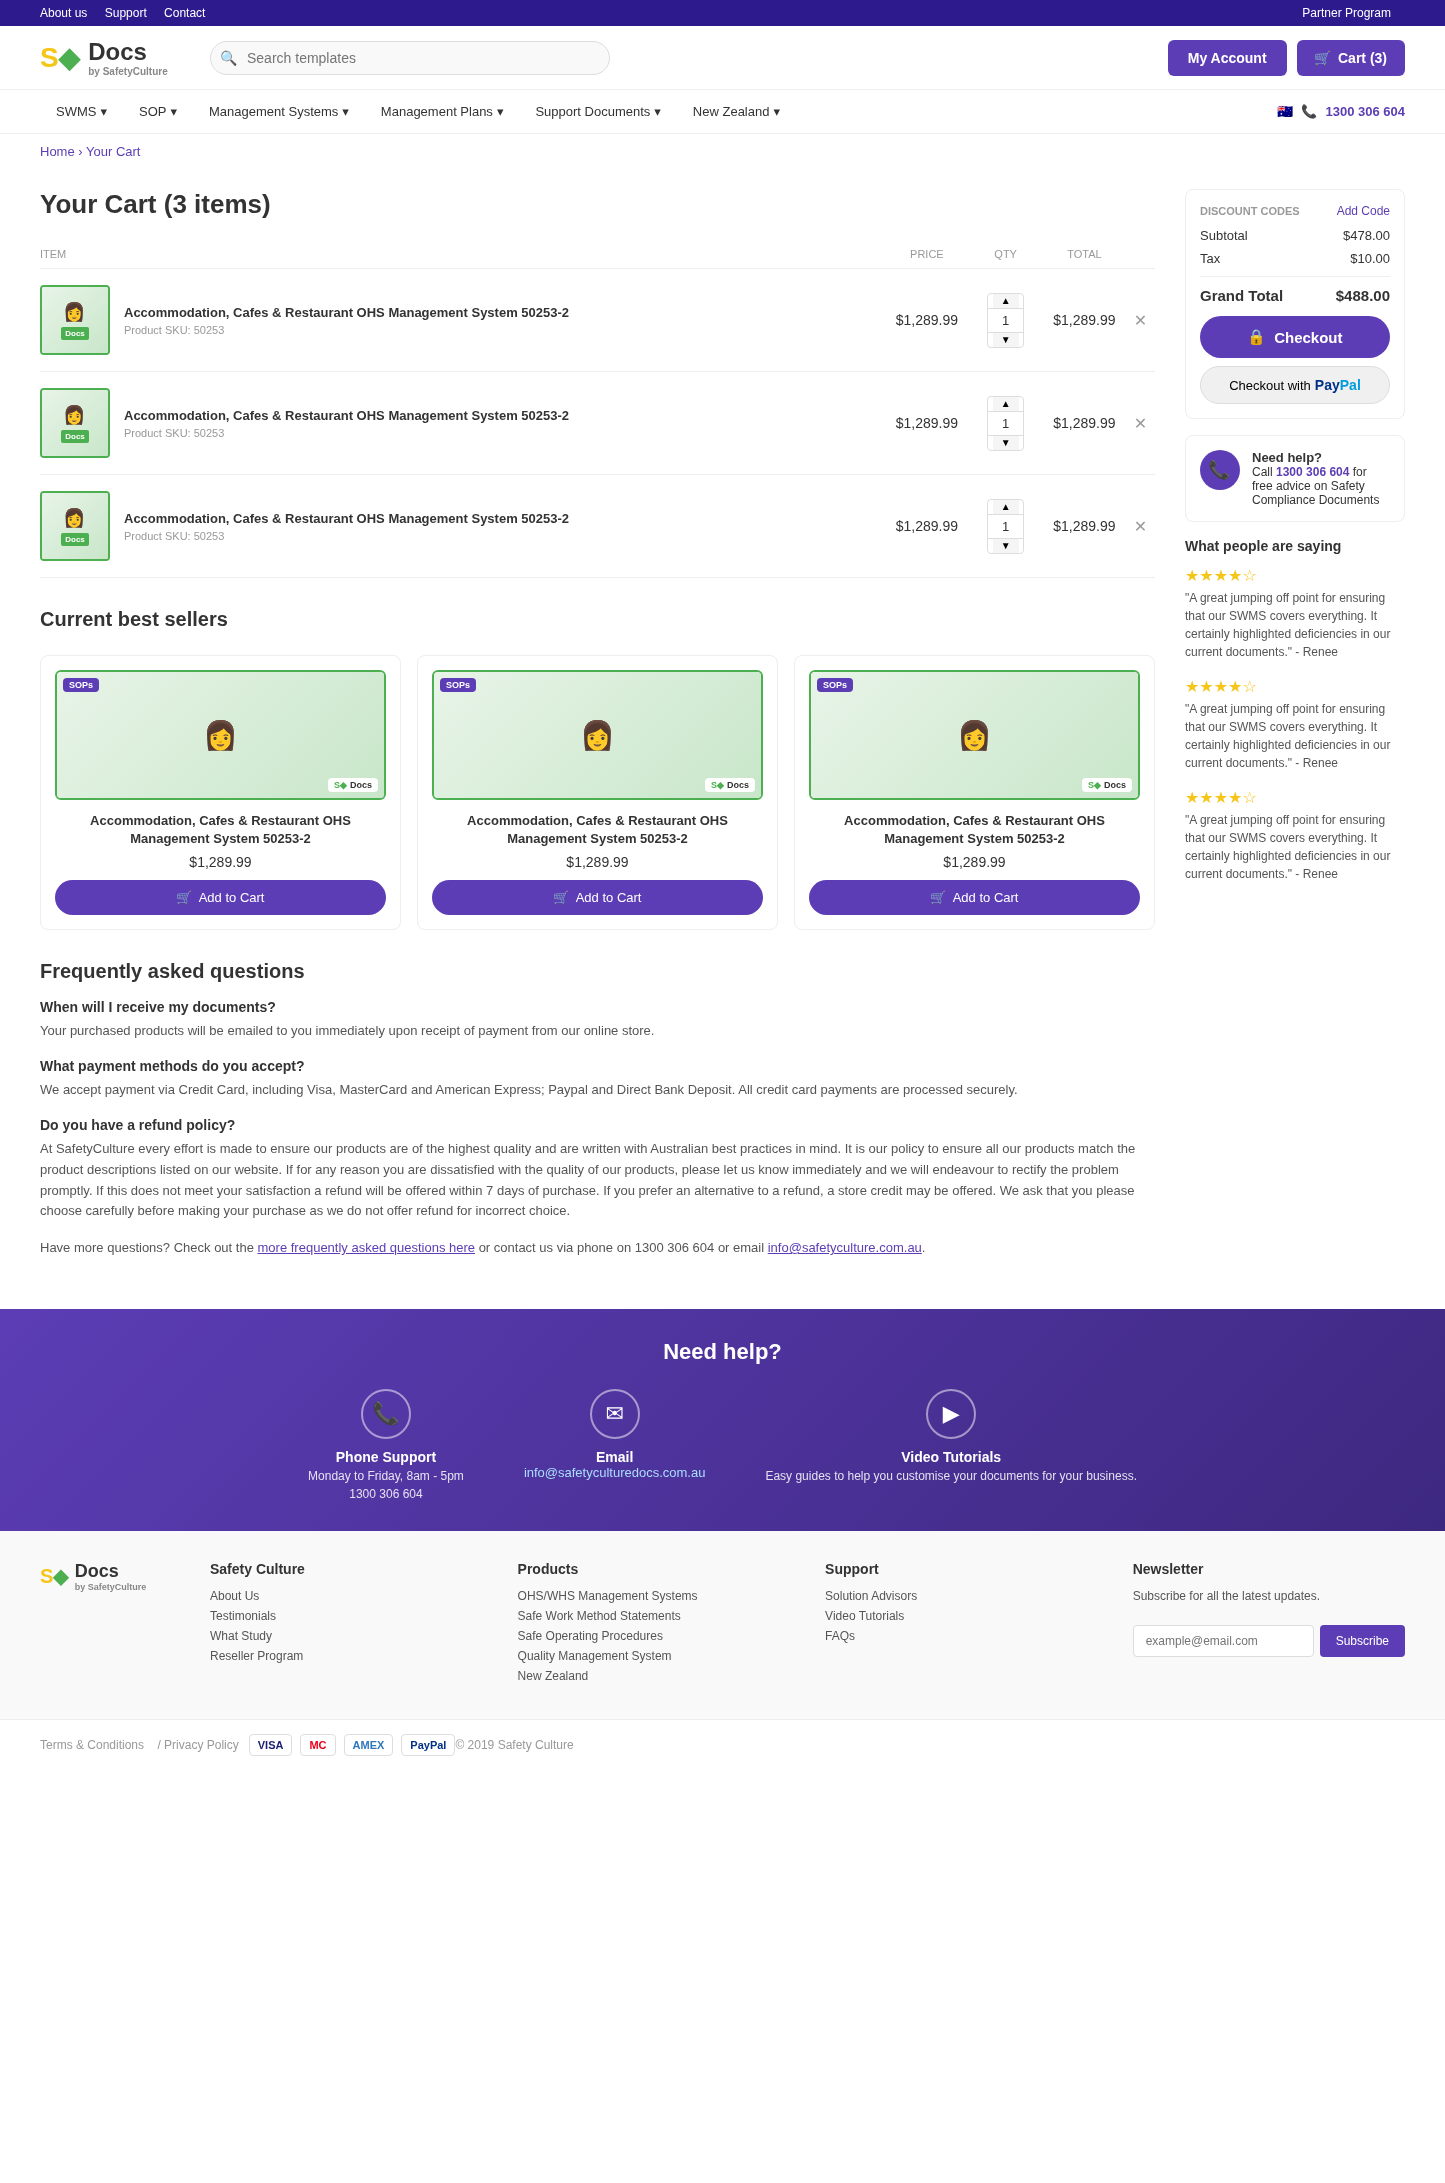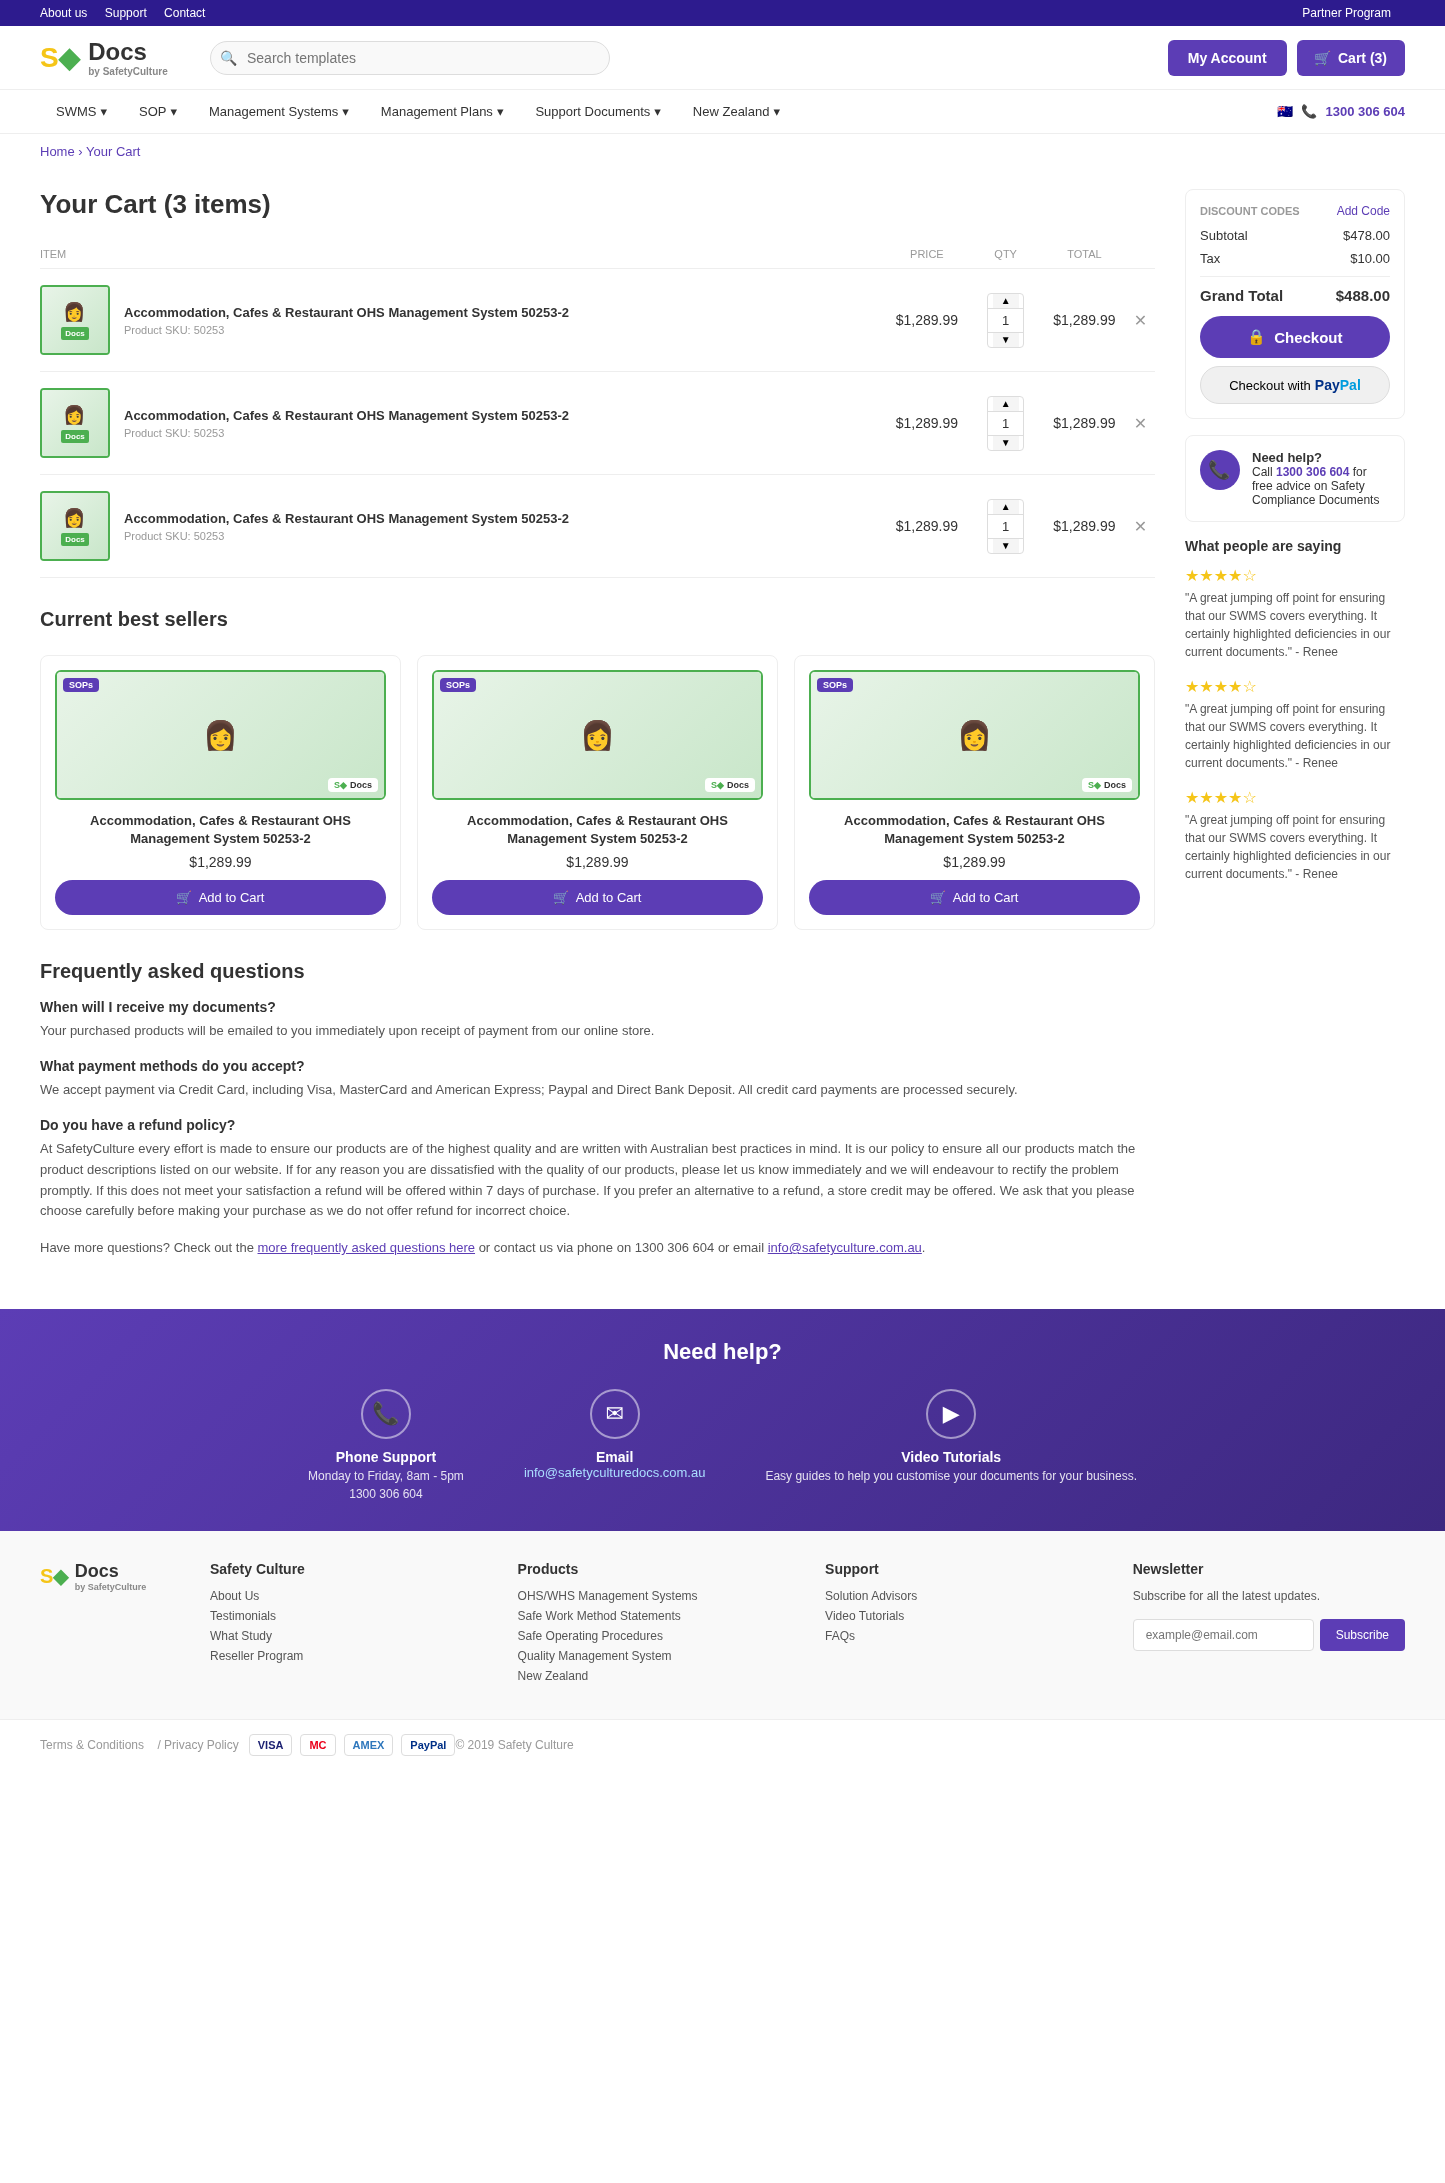--- a/index.html
+++ b/index.html
@@ -508,21 +508,21 @@
           <a href="#">New Zealand</a>
         </div>
         <div class="footer-col">
           <div class="footer-col-title">Support</div>
           <a href="#">Solution Advisors</a>
           <a href="#">Video Tutorials</a>
           <a href="#">FAQs</a>
         </div>
         <div class="footer-col">
           <div class="footer-col-title">Newsletter</div>
-          <p style="font-size:12px; color:#555; margin-bottom:16px;">Subscribe for all the latest updates.</p>
+          <p style="font-size:12px; color:#555; margin-bottom:22px;">Subscribe for all the latest updates.</p>
           <div class="newsletter-input">
       <input type="email" placeholder="example@email.com" style="">
       <button class="btn-subscribe">Subscribe</button>
     </div>
         </div>
       </div>
   </div>
 </div>
 
 <div class="footer-bottom">

